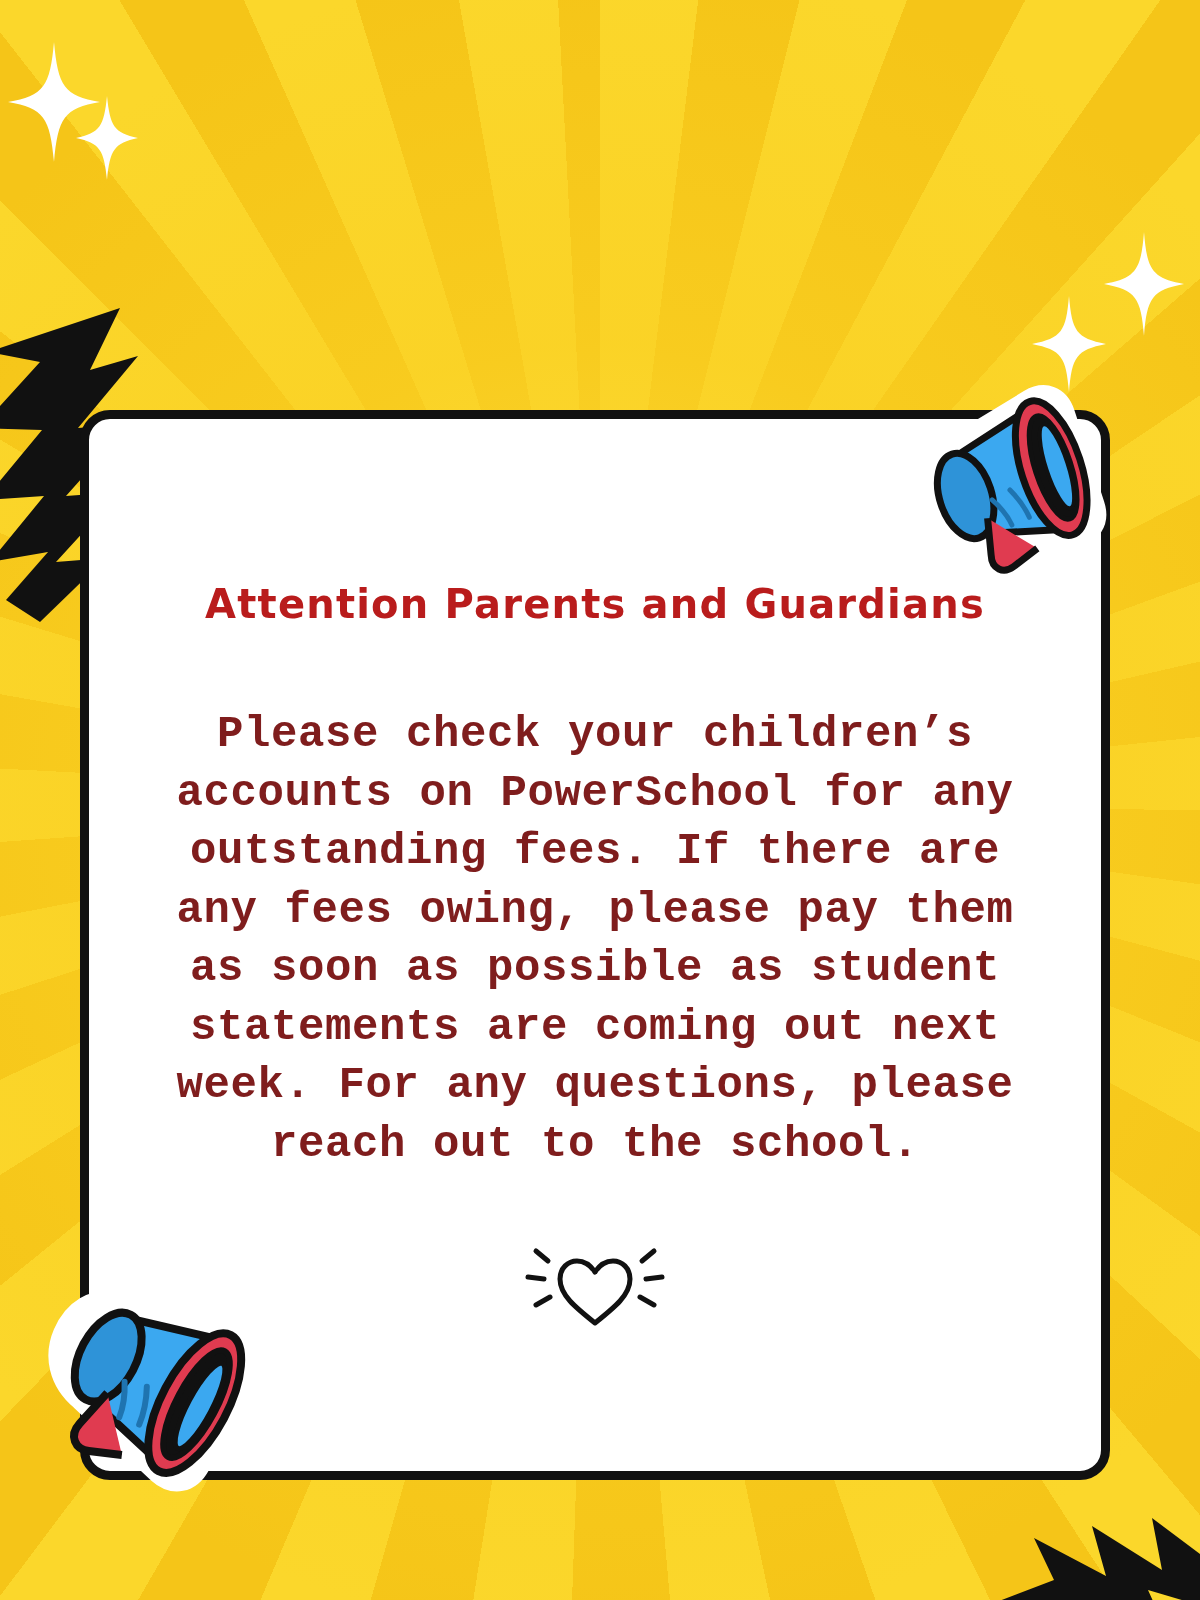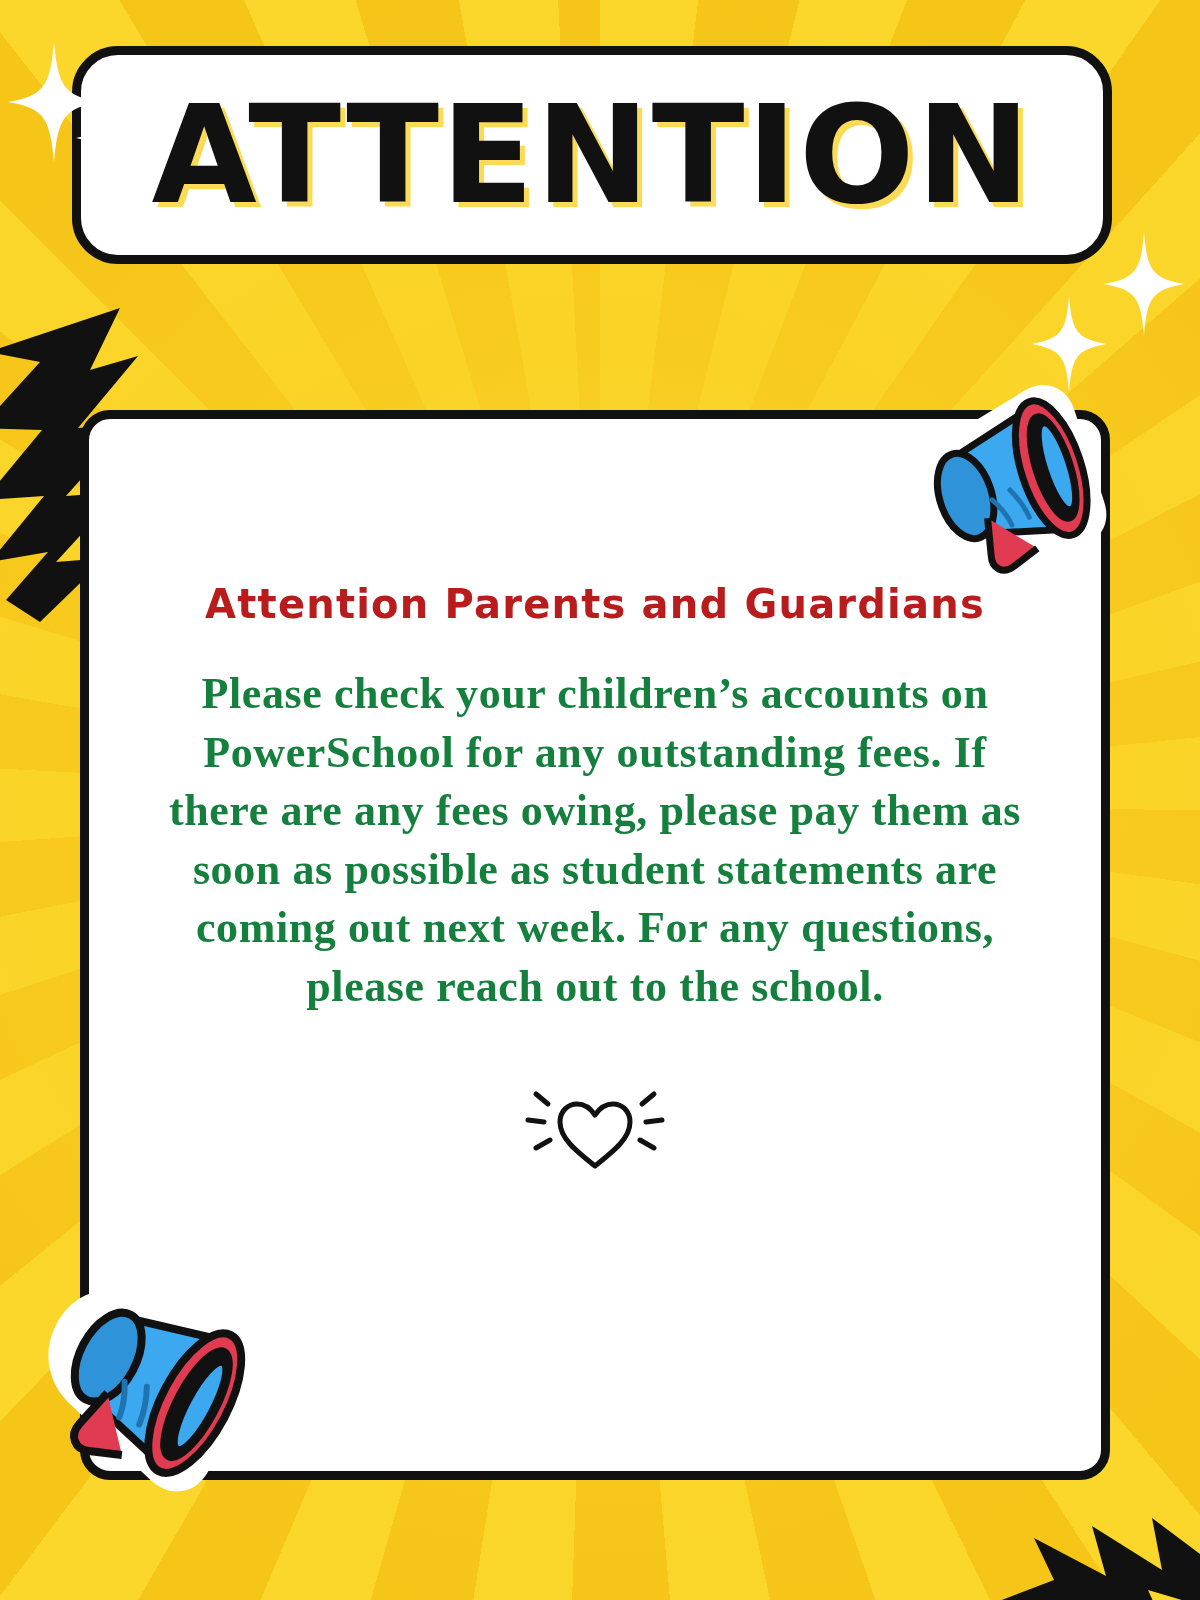--- a/index.html
+++ b/index.html
@@ -92,27 +92,27 @@
   .body-heading {
     font-family: "DejaVu Sans", sans-serif;
     font-weight: bold;
     font-size: 40px;
     letter-spacing: 1.2px;
     color: #b91c1c;
     line-height: 1.25;
   }
 
   .body-paragraph {
-    margin-top: 36px;
-    font-family: Liberation Serif, serif;
+    margin-top: 76px;
+    font-family: Liberation Mono, monospace;
     font-weight: bold;
     font-size: 44px;
     letter-spacing: 0.6px;
     line-height: 1.33;
-    color: #15803d;
+    color: #7f1d1d;
   }
 
   .heart-wrap {
     margin-top: 62px;
     display: flex;
     justify-content: center;
   }
 
   
   .sparkle { position: absolute; z-index: 7; }
@@ -167,23 +167,20 @@
     <svg width="80" height="104" viewBox="0 0 80 104">
       <path d="M40 0 C43 38 48 46 80 52 C48 58 43 66 40 104 C37 66 32 58 0 52 C32 46 37 38 40 0 Z" fill="#FFFFFF"></path>
     </svg>
   </div>
   <div class="sparkle sp4">
     <svg width="74" height="96" viewBox="0 0 74 96">
       <path d="M37 0 C40 35 44 42 74 48 C44 54 40 61 37 96 C34 61 30 54 0 48 C30 42 34 35 37 0 Z" fill="#FFFFFF"></path>
     </svg>
   </div>
 
-  <div class="title-card">
-    <div class="title-text">ATTENTION</div>
-  </div>
 
   <div class="body-card">
     <div class="body-heading">Attention Parents and Guardians</div>
     <div class="body-paragraph">Please check your children’s accounts on PowerSchool for any outstanding fees. If there are any fees owing, please pay them as soon as possible as student statements are coming out next week. For any questions, please reach out to the school.</div>
 
     <div class="heart-wrap">
       <svg width="150" height="100" viewBox="0 0 150 100">
         <path d="M75 88 C55 72 40 60 40 44 C40 33 48 26 57 26 C65 26 71 31 75 37 C79 31 85 26 93 26 C102 26 110 33 110 44 C110 60 95 72 75 88 Z" fill="none" stroke="#111111" stroke-width="5" stroke-linejoin="round"></path>
         <path d="M28 26 L16 16" stroke="#111111" stroke-width="5" stroke-linecap="round"></path>
         <path d="M24 44 L8 42" stroke="#111111" stroke-width="5" stroke-linecap="round"></path>

